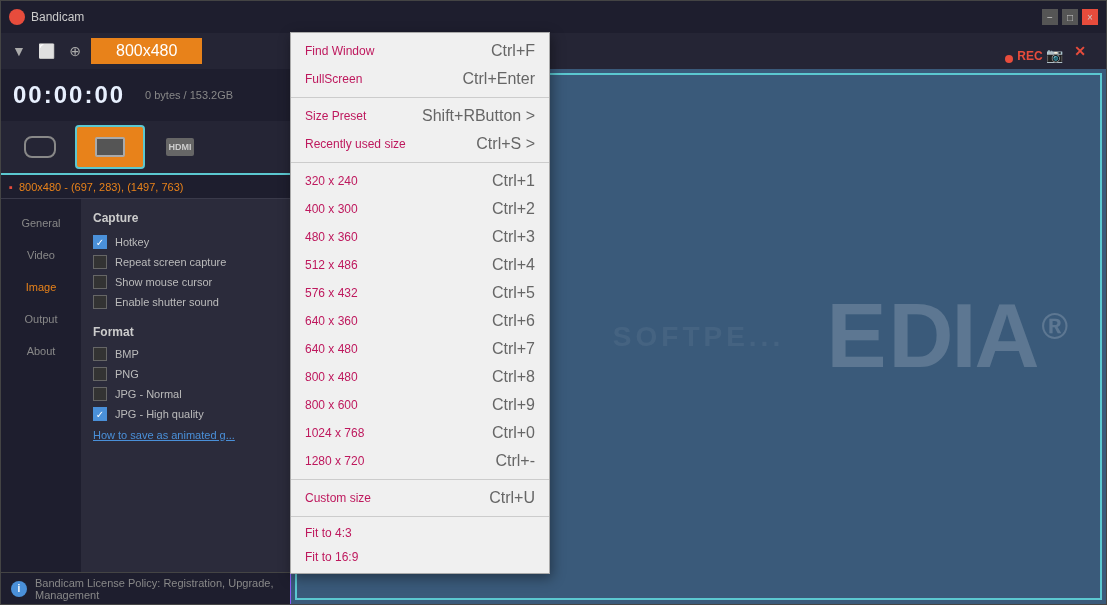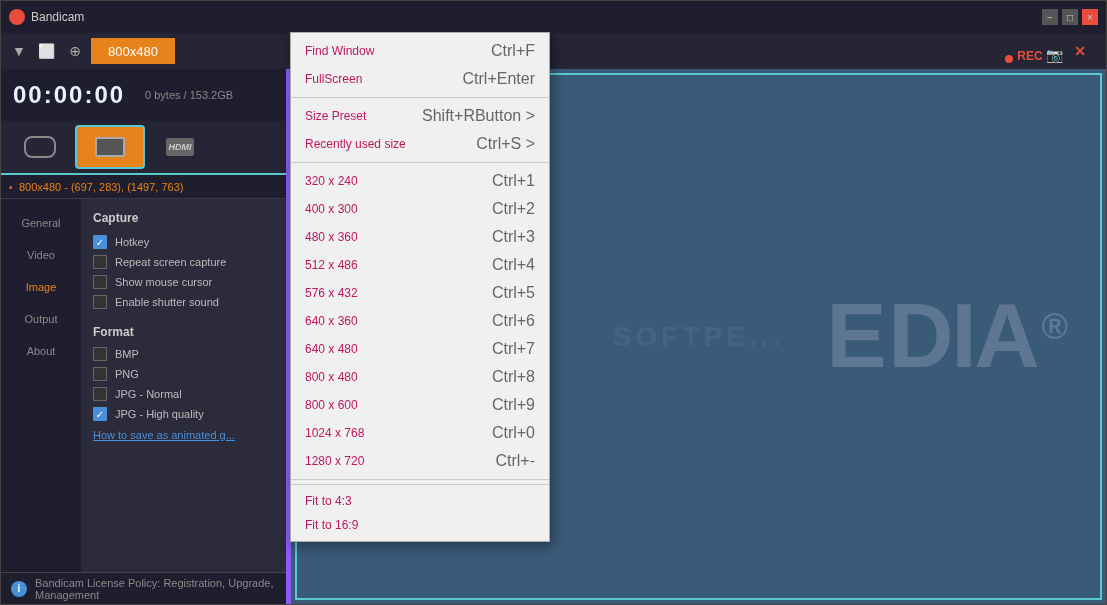--- a/index.html
+++ b/index.html
@@ -45,44 +45,44 @@
       background: #555;
       border: none;
       cursor: pointer;
       font-size: 10px;
       color: #ccc;
       display: flex; align-items: center; justify-content: center;
     }
     .title-btn.close { background: #e74c3c; }
     .toolbar-btn {
       height: 26px;
-      padding: 0 16px;
+      padding: 0 24px;
       background: #333348;
       border: 1px solid #555;
       color: #ccc;
-      font-size: 13px;
+      font-size: 16px;
       cursor: pointer;
       display: flex; align-items: center; gap: 4px;
     }
 
     
     .content-area {
       display: flex;
       flex: 1;
       overflow: hidden;
     }
 
     
     .left-panel {
       width: 290px;
       background: #bef264;
       display: flex;
       flex-direction: column;
       flex-shrink: 0;
-      border-right: 5px solid #8b5cf6;
+      border-right: 1px solid #8b5cf6;
     }
 
     
     .stats-bar {
       height: 52px;
       background: #1e1e2e;
       display: flex;
       align-items: center;
       padding: 0 12px;
       gap: 20px;
@@ -108,21 +108,20 @@
       justify-content: space-around;
       padding: 4px;
       flex-shrink: 0;
     }
     .tab-item {
       width: 70px; height: 44px;
       display: flex; align-items: center; justify-content: center;
       border-radius: 4px;
       cursor: pointer;
       background: transparent;
-      font-style: italic;
     }
     .tab-item.active {
       background: #e8821a;
       border: 2px solid #5bc8d0;
     }
 
     
     .resolution-bar {
       height: 26px;
       background: #1e1e2e;
@@ -526,20 +525,24 @@
       </div>
       <div class="menu-item">
         <span class="menu-label">1024 x 768</span>
         <span class="menu-shortcut">Ctrl+0</span>
       </div>
       <div class="menu-item">
         <span class="menu-label">1280 x 720</span>
         <span class="menu-shortcut">Ctrl+-</span>
       </div>
       <div class="menu-separator"></div>
+      <div class="menu-item">
+        <span class="menu-label">Custom size</span>
+        <span class="menu-shortcut">Ctrl+U</span>
+      </div>
       <div class="menu-separator"></div>
       <div class="menu-item">
         <span class="menu-label">Fit to 4:3</span>
         <span class="menu-shortcut"></span>
       </div>
       <div class="menu-item">
         <span class="menu-label">Fit to 16:9</span>
         <span class="menu-shortcut"></span>
       </div>
     </div>

